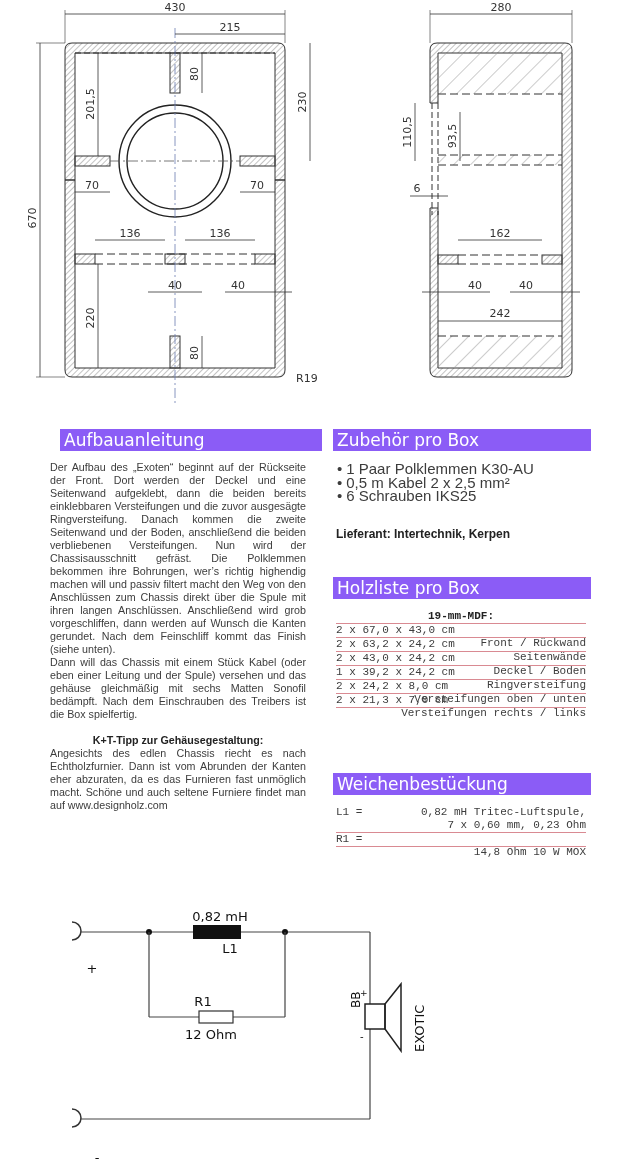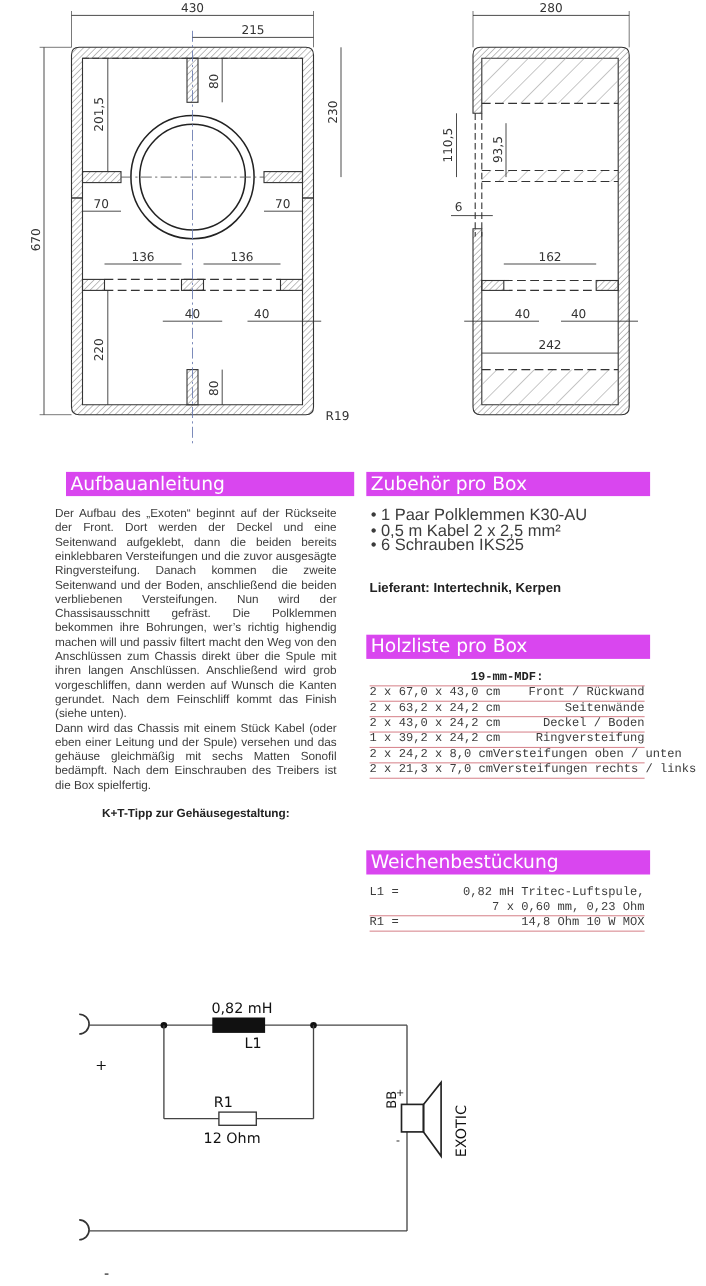--- a/index.html
+++ b/index.html
@@ -1,27 +1,27 @@
 <!DOCTYPE html>
 <html><head>
 <meta charset="utf-8">
 <style>
   html, body { margin:0; padding:0; background:#ffffff; }
   body { width:642px; height:1169px; position:relative; overflow:hidden; font-family:"DejaVu Sans", sans-serif; color:#3a3a3a; }
   .abs { position:absolute; }
   svg text { font-family:"DejaVu Sans", sans-serif; }
   .dim { font-size:11px; fill:#333; }
-  .section-head { position:absolute; background:#d946ef; color:#fff; font-family:"DejaVu Sans", sans-serif; font-size:17px; line-height:22px; padding-left:4px; height:22px; white-space:nowrap; overflow:hidden; }
+  .section-head { position:absolute; background:#8b5cf6; color:#fff; font-family:"DejaVu Sans", sans-serif; font-size:17px; line-height:22px; padding-left:4px; height:22px; white-space:nowrap; overflow:hidden; }
   .body-text { position:absolute; font-family:"Liberation Sans", sans-serif; font-size:10.7px; line-height:13px; color:#3c3c3c; text-align:justify; }
   .body-text p { margin:0; }
   .bold { font-weight:bold; color:#222;text-align:center; }
   .list { position:absolute; margin:0; padding:0; list-style:none; font-family:"Liberation Sans", sans-serif; font-size:15px; line-height:13.5px; color:#3c3c3c; }
   .list li:before { content:"\2022"; margin-right:4px; }
   .table { position:absolute; font-family:Liberation Mono, monospace; font-size:11px; color:#3c3c3c; }
-  .row { display:flex; justify-content:space-between; border-bottom:1px solid #d98a92; line-height:13px; height:13px; }
+  .row { display:flex; justify-content:space-between; border-bottom:1px solid #d98a92; line-height:13px; height:13px;flex-direction:column; }
   .row .l { white-space:nowrap; }
   .row .r { white-space:nowrap; text-align:right; }
 </style>
 </head>
 <body>
 
 <svg class="abs" style="left:0;top:0" width="330" height="410" viewBox="0 0 330 410">
   <defs>
     <pattern id="hatch" width="4" height="4" patternUnits="userSpaceOnUse" patternTransform="rotate(45)">
       <line x1="0" y1="0" x2="0" y2="4" stroke="#888" stroke-width="1"></line>
@@ -125,23 +125,24 @@
   <text class="dim" x="95" y="289" text-anchor="middle">40</text>
   <line x1="130" y1="292" x2="200" y2="292" stroke="#333" stroke-width="0.8"></line>
   <text class="dim" x="146" y="289" text-anchor="middle">40</text>
   <line x1="58" y1="321" x2="182" y2="321" stroke="#333" stroke-width="0.8"></line>
   <text class="dim" x="120" y="317" text-anchor="middle">242</text>
 </svg>
 
 <div class="section-head" style="left:60px;top:429px;width:258px">Aufbauanleitung</div>
 <div class="body-text" style="left:50px;top:461px;width:256px">
   <p>Der Aufbau des „Exoten“ beginnt auf der Rückseite der Front. Dort werden der Deckel und eine Seitenwand aufgeklebt, dann die beiden bereits einklebbaren Versteifungen und die zuvor ausgesägte Ringversteifung. Danach kommen die zweite Seitenwand und der Boden, anschließend die beiden verbliebenen Versteifungen. Nun wird der Chassisausschnitt gefräst. Die Polklemmen bekommen ihre Bohrungen, wer’s richtig highendig machen will und passiv filtert macht den Weg von den Anschlüssen zum Chassis direkt über die Spule mit ihren langen Anschlüssen. Anschließend wird grob vorgeschliffen, dann werden auf Wunsch die Kanten gerundet. Nach dem Feinschliff kommt das Finish (siehe unten).</p>
-  <p>Dann wird das Chassis mit einem Stück Kabel (oder eben einer Leitung und der Spule) versehen und das gehäuse gleichmäßig mit sechs Matten Sonofil bedämpft. Nach dem Einschrauben des Treibers ist die Box spielfertig.</p>
+  <p>Dann will das Chassis mit einem Stück Kabel (oder eben einer Leitung und der Spule) versehen und das gehäuse gleichmäßig mit sechs Matten Sonofil bedämpft. Nach dem Einschrauben des Treibers ist die Box spielfertig.</p>
   <p style="height:13px"></p>
   <p class="bold">K+T-Tipp zur Gehäusegestaltung:</p>
+  <p>Angesichts des edlen Chassis riecht es nach Echtholzfurnier. Dann ist vom Abrunden der Kanten eher abzuraten, da es das Furnieren fast unmöglich macht. Schöne und auch seltene Furniere findet man auf www.designholz.com</p>
 </div>
 
 <div class="section-head" style="left:333px;top:429px;width:254px">Zubehör pro Box</div>
 <ul class="list" style="left:337px;top:462px;width:250px">
   <li>1 Paar Polklemmen K30-AU</li>
   <li>0,5 m Kabel 2 x 2,5 mm²</li>
   <li>6 Schrauben IKS25</li>
 </ul>
 <div class="abs bold" style="left:336px;top:527px;font-family:'Liberation Sans',sans-serif;font-size:12px">Lieferant: Intertechnik, Kerpen</div>
 

